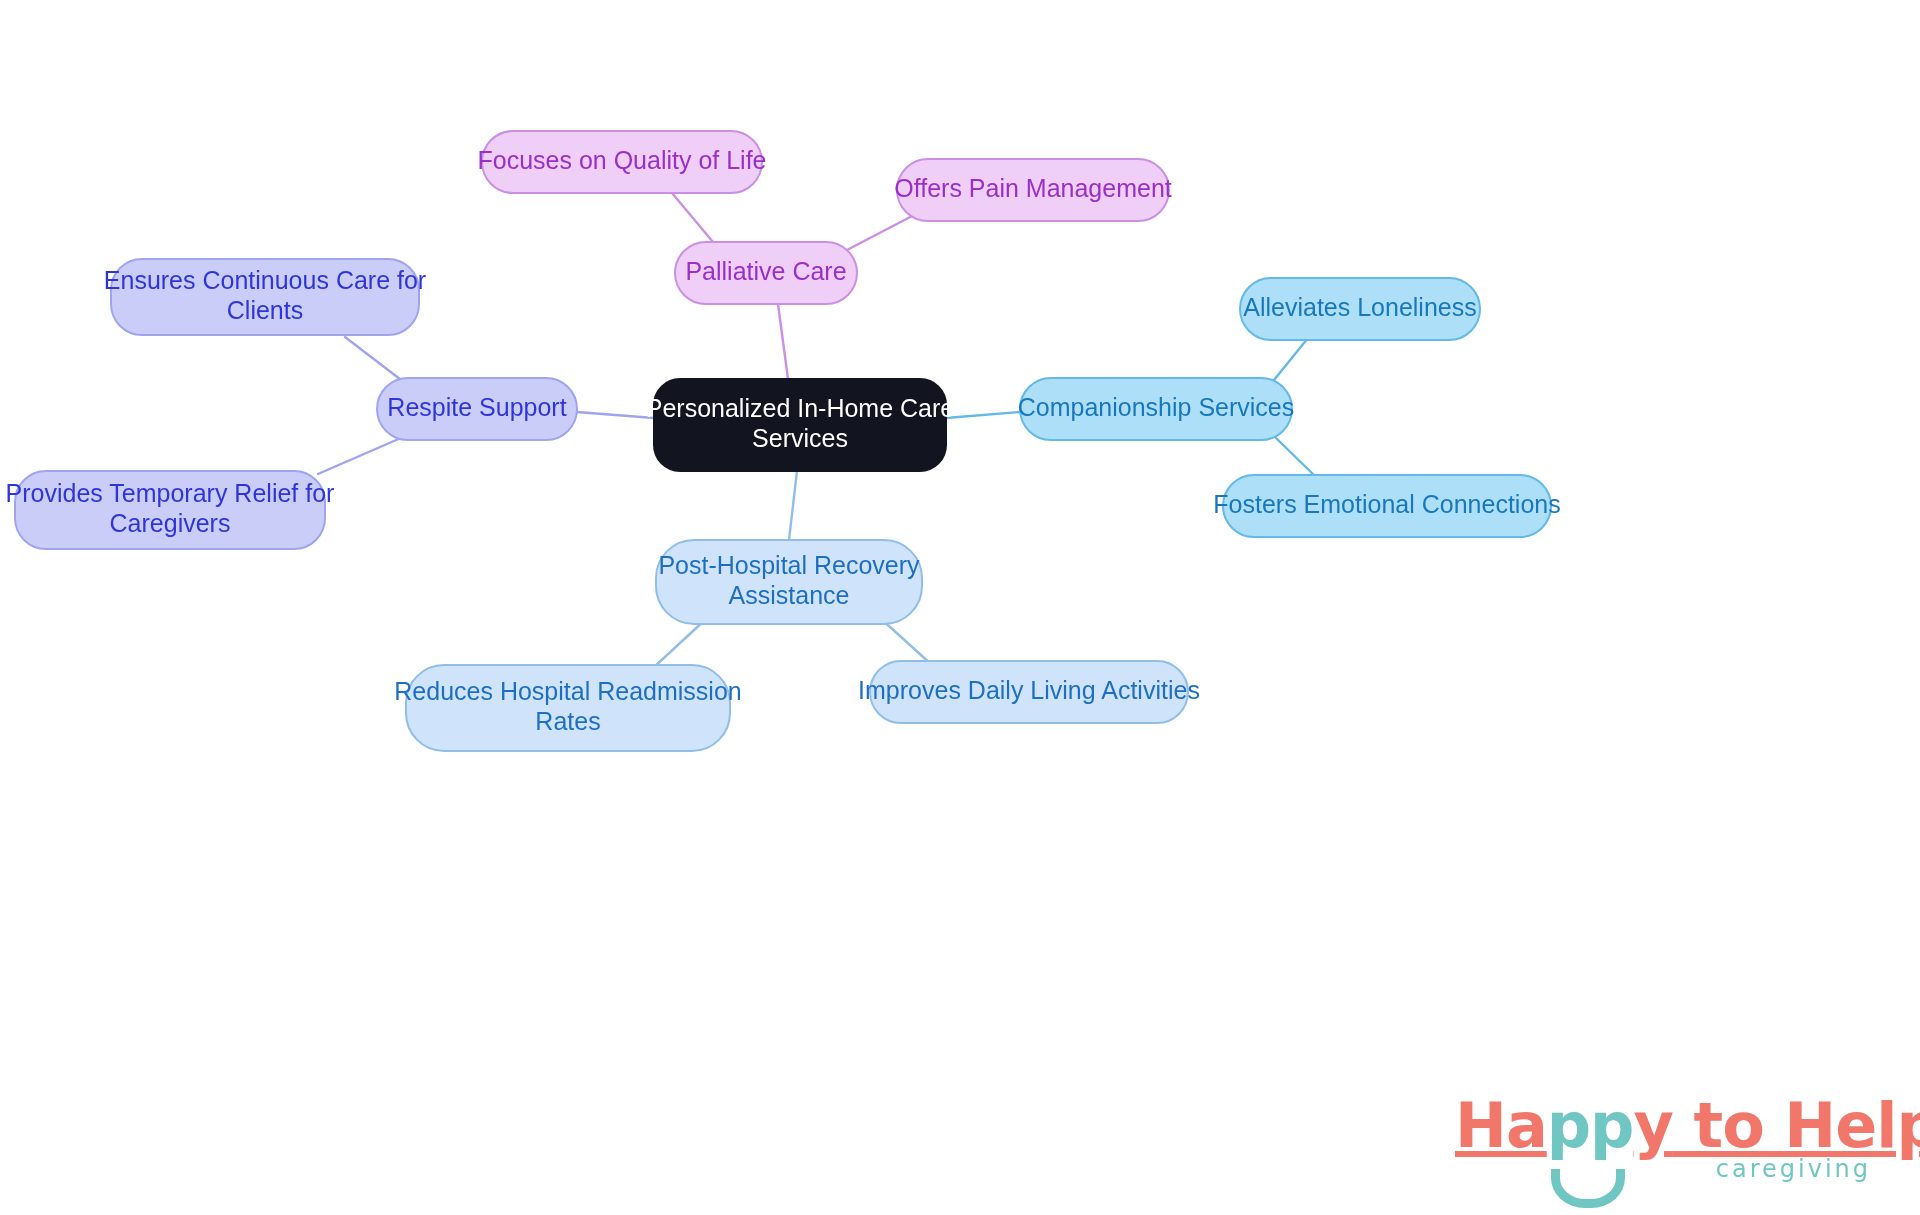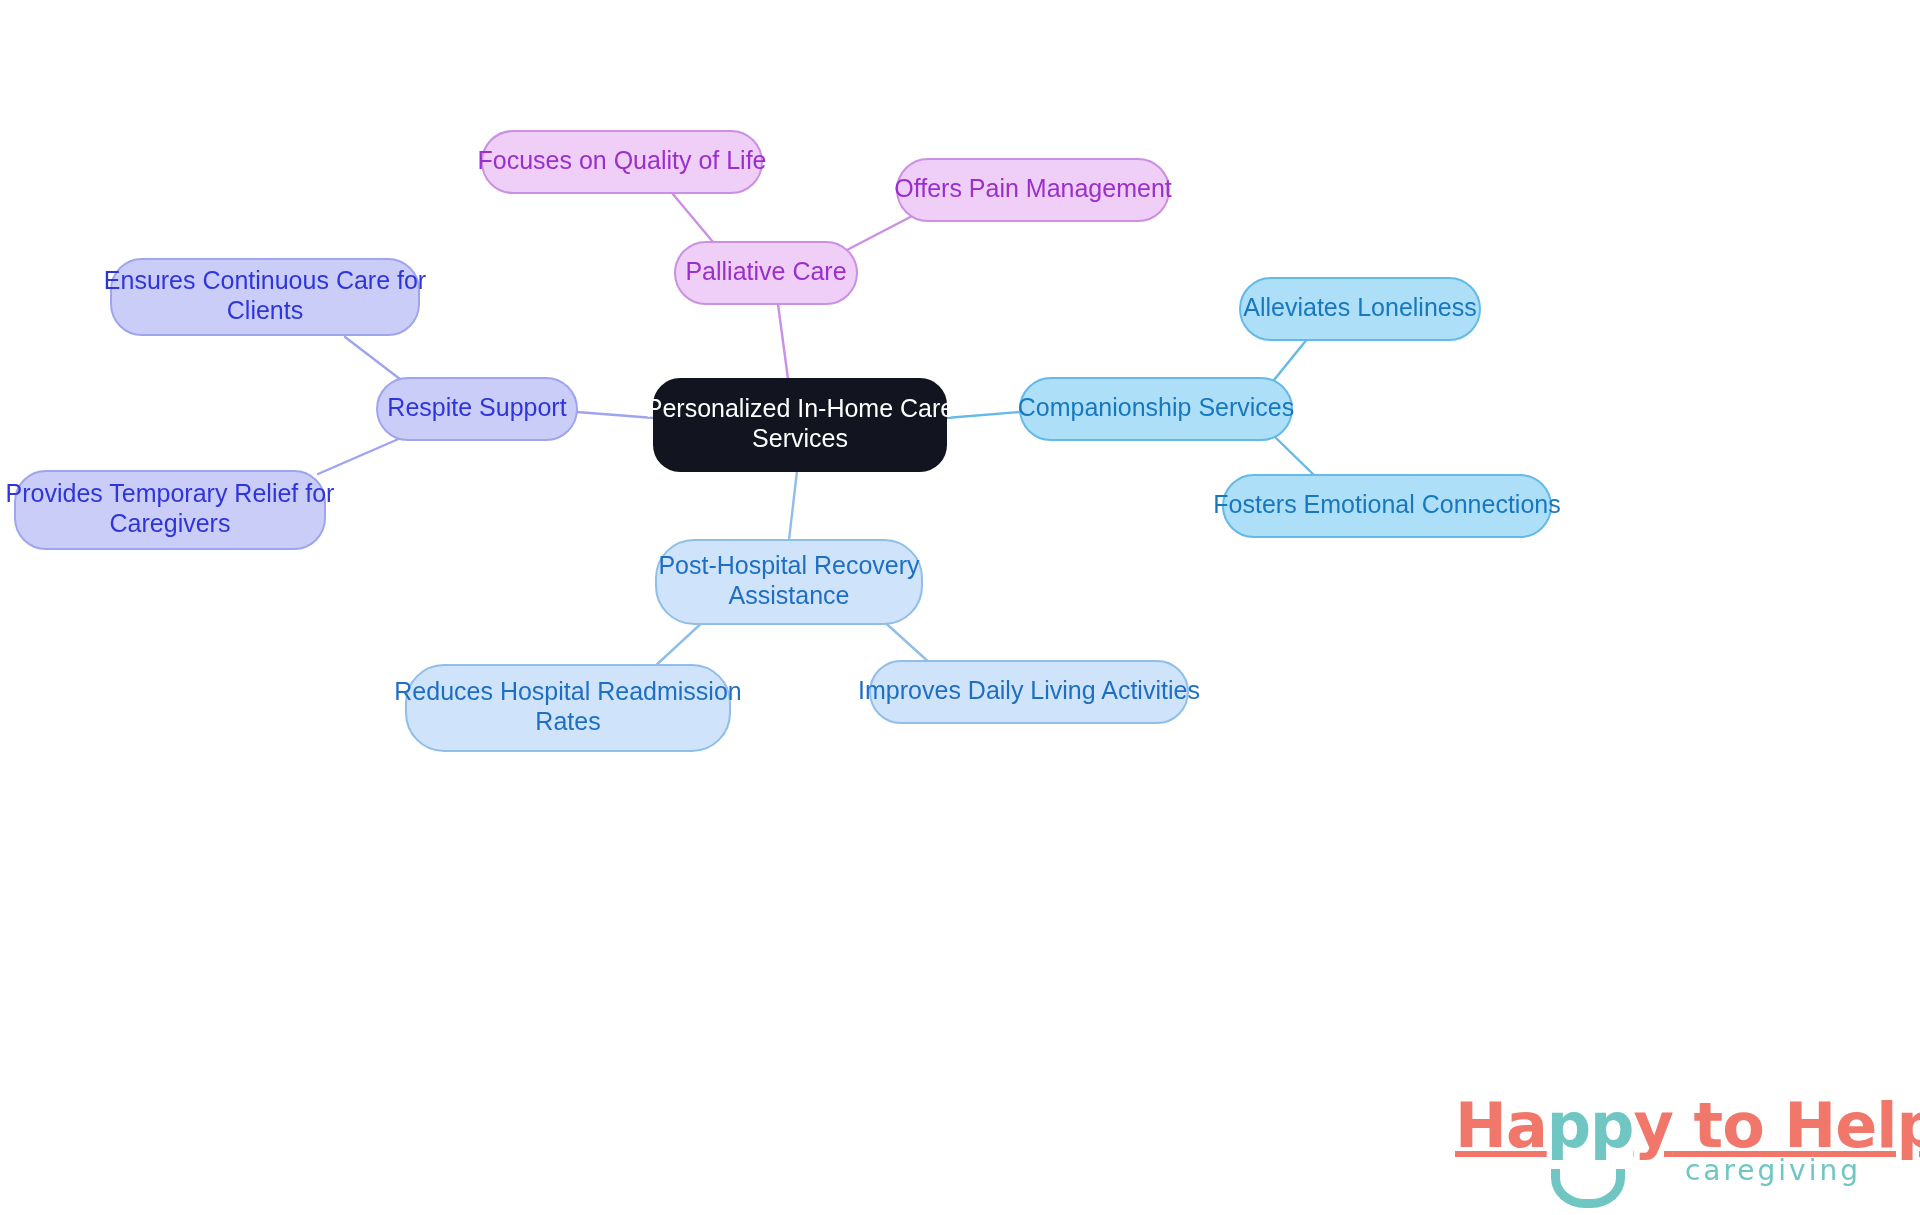--- a/index.html
+++ b/index.html
@@ -59,24 +59,24 @@
     font-weight: bold;
     font-size: 62px;
     letter-spacing: -1px;
     white-space: nowrap;
     line-height: 1;
   }
   .logo-coral { color: #F0776A; text-decoration: underline; }
   .logo-teal  { color: #6FC6C3; }
   .logo-sub {
     position: absolute;
-    right: 14px;
+    right: 4px;
     top: 62px;
     font-family: "DejaVu Sans", sans-serif;
-    font-size: 28px;
+    font-size: 24px;
     letter-spacing: 3px;
     color: #6FC6C3;
     white-space: nowrap;
     line-height: 1;
   }
   .logo-smile {
     position: absolute;
     left: 96px;
     top: 74px;
     width: 56px;

